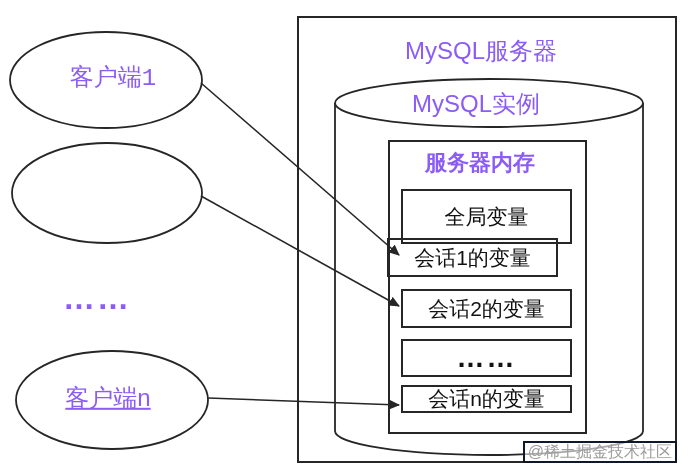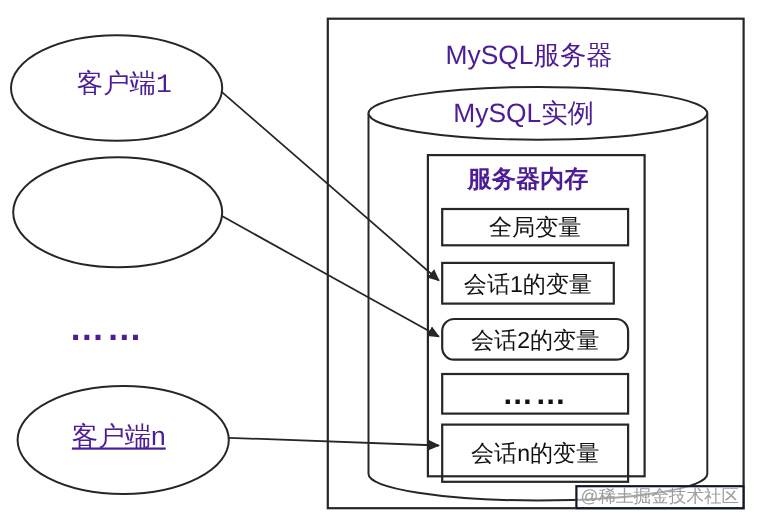--- a/index.html
+++ b/index.html
@@ -10,21 +10,21 @@
   }
   .rect {
     position:absolute; border:2px solid #262626; background:transparent;
   }
   .vbox {
     display:flex; align-items:center; justify-content:center;
     font-size:21px; color:#111111; white-space:nowrap;
   }
   .label {
     position:absolute; transform:translate(-50%,-50%);
-    white-space:nowrap; font-size:24px; color:#4c1d95; line-height:1.1;
+    white-space:nowrap; font-size:24px; color:#8b5cf6; line-height:1.1;
   }
   .dots { font-weight:bold; letter-spacing:2px; }
   .svg-overlay {
     position:absolute; left:0; top:0; width:688px; height:473px;
     pointer-events:none;
   }
   .watermark {
     position:absolute; right:11px; top:441px;
     font-size:16px; line-height:18px; color:#9c9c9c;
     background:rgba(255,255,255,0.6);
@@ -33,33 +33,33 @@
 </style>
 </head>
 <body>
 
 <div class="canvas">
 
   <div class="rect" style="left:297px; top:16px; width:380px; height:447px;"></div>
 
   <div class="rect" style="left:388px; top:140px; width:199px; height:294px;"></div>
 
-  <div class="rect vbox" style="left:401px; top:189px; width:171px; height:35px;">
+  <div class="rect vbox" style="left:401px; top:189px; width:171px; height:55px;">
     <span>全局变量</span>
   </div>
-  <div class="rect vbox" style="left:401px; top:238px; width:158px; height:39px;">
+  <div class="rect vbox" style="left:387px; top:238px; width:171px; height:39px;">
     <span>会话1的变量</span>
   </div>
-  <div class="rect vbox" style="left:401px; top:289px; width:171px; height:39px;border-radius:12px;">
+  <div class="rect vbox" style="left:401px; top:289px; width:171px; height:39px;">
     <span>会话2的变量</span>
   </div>
   <div class="rect vbox" style="left:401px; top:339px; width:171px; height:38px;">
     <span class="dots" style="font-size:28px;">……</span>
   </div>
-  <div class="rect vbox" style="left:401px; top:385px; width:171px; height:54px;">
+  <div class="rect vbox" style="left:401px; top:385px; width:171px; height:28px;">
     <span>会话n的变量</span>
   </div>
 
   <svg class="svg-overlay" width="688" height="473" viewBox="0 0 688 473">
     <defs>
       <marker id="arrowhead" markerUnits="userSpaceOnUse" markerWidth="12" markerHeight="10" refX="10" refY="5" orient="auto">
         <path d="M0,0 L11,5 L0,10 Z" fill="#262626"></path>
       </marker>
     </defs>
 

